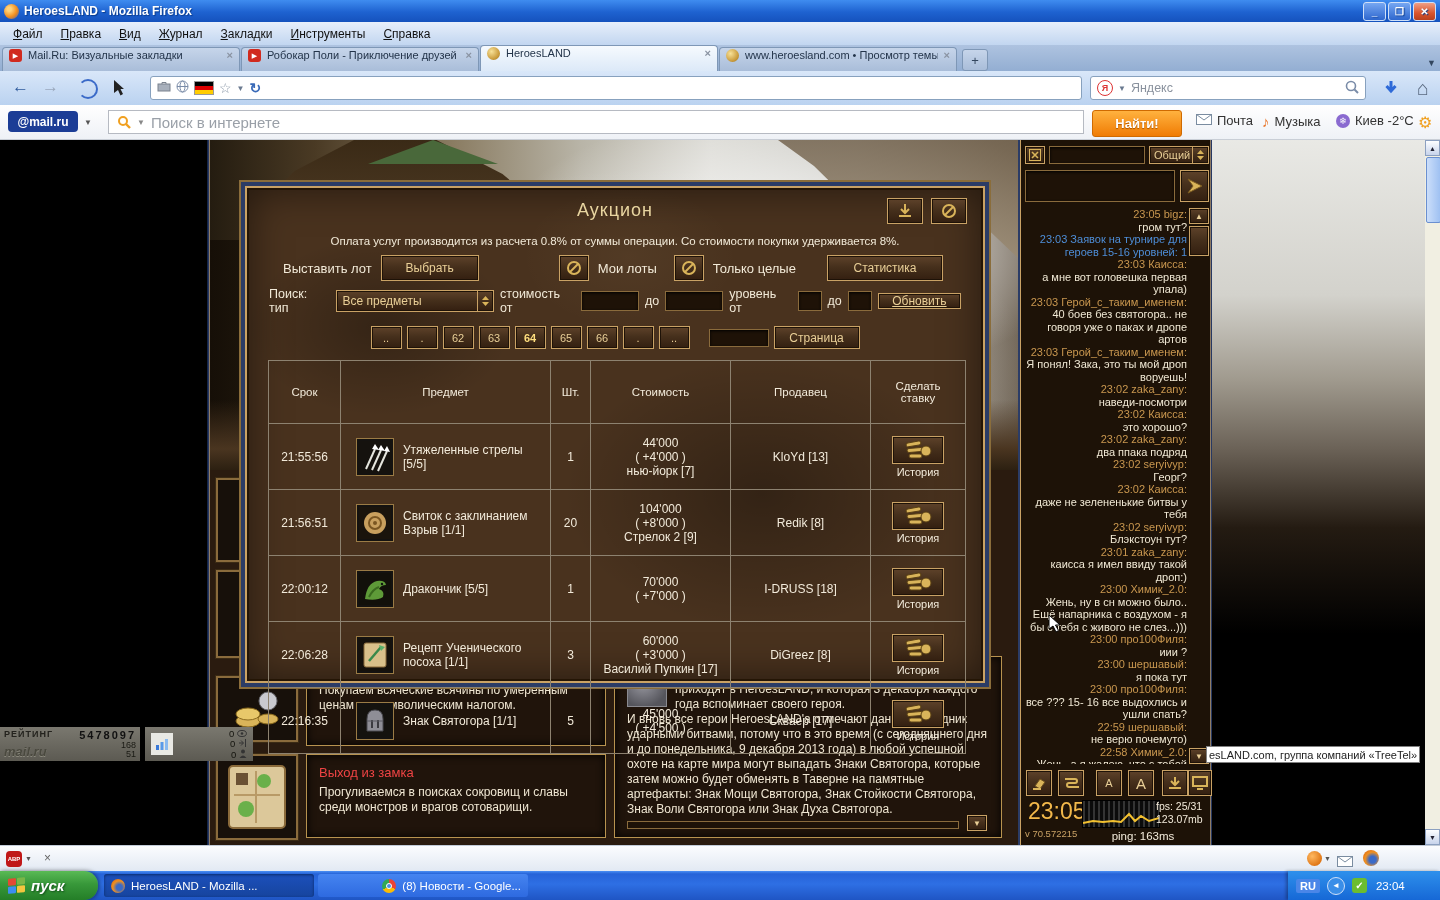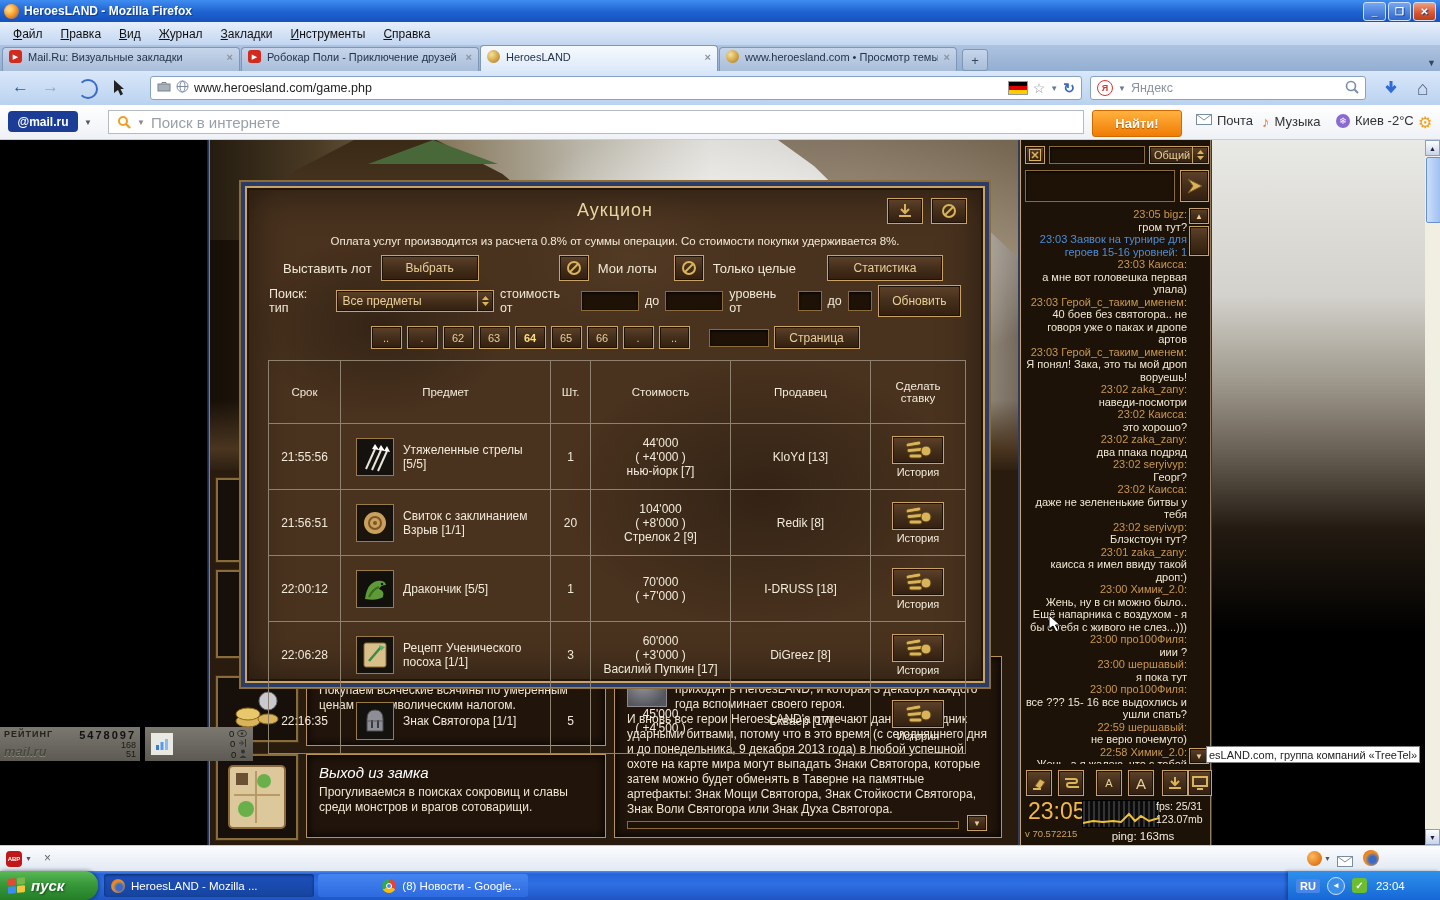--- a/index.html
+++ b/index.html
@@ -14,21 +14,21 @@
   .winbtns{margin-left:auto;display:flex;gap:2px;padding-right:4px;}
   .winbtn{width:21px;height:17px;border-radius:3px;border:1px solid #cfe0f8;display:flex;align-items:center;justify-content:center;
     color:#fff;font-size:10px;font-weight:bold;background:linear-gradient(#76a7f2,#2e67ce);}
   .winbtn.close{background:linear-gradient(#f0a086,#d9542c 60%,#b8401e);}
   #menubar{left:0;top:22px;width:1440px;height:23px;background:linear-gradient(#e7effb,#c2d6f0);
     display:flex;align-items:center;gap:4px;padding-left:6px;font-size:12px;color:#111;box-sizing:border-box;}
   .menu-item{display:inline-block;padding:2px 7px;}
   .menu-item::first-letter{text-decoration:underline;}
   #tabbar{left:0;top:45px;width:1440px;height:26px;background:linear-gradient(#aec3e0,#93aed2);}
   #tabstrip{position:absolute;left:2px;bottom:0;display:flex;align-items:flex-end;gap:1px;}
-  .tab{width:238px;height:24px;display:flex;align-items:flex-end;gap:6px;padding:8px 6px;box-sizing:border-box;
+  .tab{width:238px;height:24px;display:flex;align-items:flex-start;gap:6px;padding:1px 6px;box-sizing:border-box;
     border:1px solid #7e97b6;border-bottom:none;border-radius:4px 4px 0 0;background:linear-gradient(#c6d5ea,#a9bdd9);
     font-size:11px;color:#23344a;}
   .tab.active{background:linear-gradient(#f6fafe,#dce9f8);height:26px;}
   .tab .lbl{flex:1;white-space:nowrap;overflow:hidden;}
   .tab .tclose{color:#8a93a2;font-size:11px;font-weight:bold;}
   .fav{flex:0 0 13px;width:13px;height:13px;border-radius:3px;display:flex;align-items:center;justify-content:center;}
   .fav.play{background:#d12a1e;color:#fff;font-size:7px;}
   .fav.play::after{content:"▶";}
   .fav.coin{border-radius:50%;background:radial-gradient(circle at 35% 35%,#f7e198,#c99a3a 65%,#8a6a1e);}
   .newtab{width:24px;height:20px;margin-left:4px;border:1px solid #7e97b6;border-radius:3px;background:linear-gradient(#c6d5ea,#a9bdd9);
@@ -77,21 +77,21 @@
   #pagescroll{left:1425px;top:140px;width:15px;height:705px;background:#f1efe2;}
   .xpsb{position:absolute;left:0;width:15px;height:16px;background:linear-gradient(#fdfeff,#c7d3eb);border:1px solid #8ca0c0;
     box-sizing:border-box;display:flex;align-items:center;justify-content:center;font-size:7px;color:#223;}
   .xpthumb{position:absolute;left:1px;top:17px;width:13px;height:64px;border:1px solid #6a8fd0;border-radius:2px;
     background:linear-gradient(90deg,#cbdefa,#9fc1f2);}
   
   .sideicon{left:216px;width:82px;background:#17100a;border:2px solid #8a6b3c;box-shadow:0 0 0 1px #3a2a14;
     display:flex;align-items:center;justify-content:center;box-sizing:border-box;}
   .gblock{background:rgba(14,9,5,.35);border:1px solid #b8934f;box-shadow:inset 0 0 8px #000;box-sizing:border-box;
     color:#efe6d2;font-size:12px;line-height:15px;padding:10px 12px;}
-  .gtitle{color:#ffffff;font-size:15px;margin-bottom:5px;font-style:italic;}
+  .gtitle{color:#ef4444;font-size:13px;margin-bottom:5px;}
   
   #dialog{left:245px;top:186px;width:740px;height:497px;box-sizing:border-box;
     border:2px solid #c9a265;box-shadow:0 0 0 4px #2b3c66,0 0 0 6px #8a6d3b,inset 0 0 0 2px #241505,inset 0 0 40px rgba(0,0,0,.55);
     background:radial-gradient(ellipse 220px 150px at 18% 28%,rgba(0,0,0,.28),transparent 60%),
                radial-gradient(ellipse 320px 220px at 70% 62%,rgba(0,0,0,.30),transparent 62%),
                radial-gradient(ellipse 180px 120px at 52% 14%,rgba(255,220,160,.05),transparent 60%),#49321e;}
   .d-title{position:absolute;left:0;top:12px;width:100%;text-align:center;color:#e8d5a0;font-size:18px;letter-spacing:1px;}
   .d-btns{position:absolute;right:16px;top:10px;display:flex;gap:8px;}
   .gbtn{display:flex;align-items:center;justify-content:center;background:linear-gradient(180deg,#5e422a,#46301c 45%,#331f10);
     border:1px solid #c9a265;box-shadow:inset 0 0 0 1px #1e1207,inset 0 1px 0 rgba(255,230,180,.16);
@@ -209,21 +209,20 @@
     <div id="urlbar">
       <span><svg width="14" height="11">
             <rect x="1" y="3" width="12" height="7" fill="#a8b0bc" stroke="#7a828e"></rect>
             <path d="M5 3 v-1.5 h4 V3" fill="none" stroke="#7a828e"></path>
           </svg></span>
       <span><svg width="13" height="13">
             <circle cx="6.5" cy="6.5" r="5.5" fill="none" stroke="#7a8ca8"></circle>
             <ellipse cx="6.5" cy="6.5" rx="2.5" ry="5.5" fill="none" stroke="#7a8ca8"></ellipse>
             <path d="M1 6.5 h11" stroke="#7a8ca8"></path>
           </svg></span>
-      <span class="url">www.heroesland.com/game.php</span>
       <span class="gflag">
           <div style="background:#000;"></div>
           <div style="background:#d00;"></div>
           <div style="background:#fc0;"></div>
         </span>
       <span style="color:#8a97a8;font-size:14px;">☆</span>
       <span style="color:#6a7a90;font-size:8px;">▼</span>
       <span style="color:#3a6ab8;font-size:14px;font-weight:bold;">↻</span>
     </div>
     <div id="searchbar">
@@ -380,21 +379,21 @@
         </span>
       </div>
       <span>стоимость от</span>
       <input class="ginput" style="width: 58px; height: 20px;">
       <span>до</span>
       <input class="ginput" style="width: 58px; height: 20px;">
       <span>уровень от</span>
       <input class="ginput" style="width: 24px; height: 20px;">
       <span>до</span>
       <input class="ginput" style="width: 24px; height: 20px;">
-      <div class="gbtn" style="width:84px;height:32px;">Обновить</div>
+      <div class="gbtn" style="width:84px;height:16px;text-decoration:underline;">Обновить</div>
     </div>
 
     <div class="d-pager">
       <span id="pgbtns" style="display:flex;gap:5px;">
           <div class="gbtn pgbtn">..</div>
           <div class="gbtn pgbtn">.</div>
           <div class="gbtn pgbtn">62</div>
           <div class="gbtn pgbtn">63</div>
           <div class="gbtn pgbtn cur">64</div>
           <div class="gbtn pgbtn">65</div>

